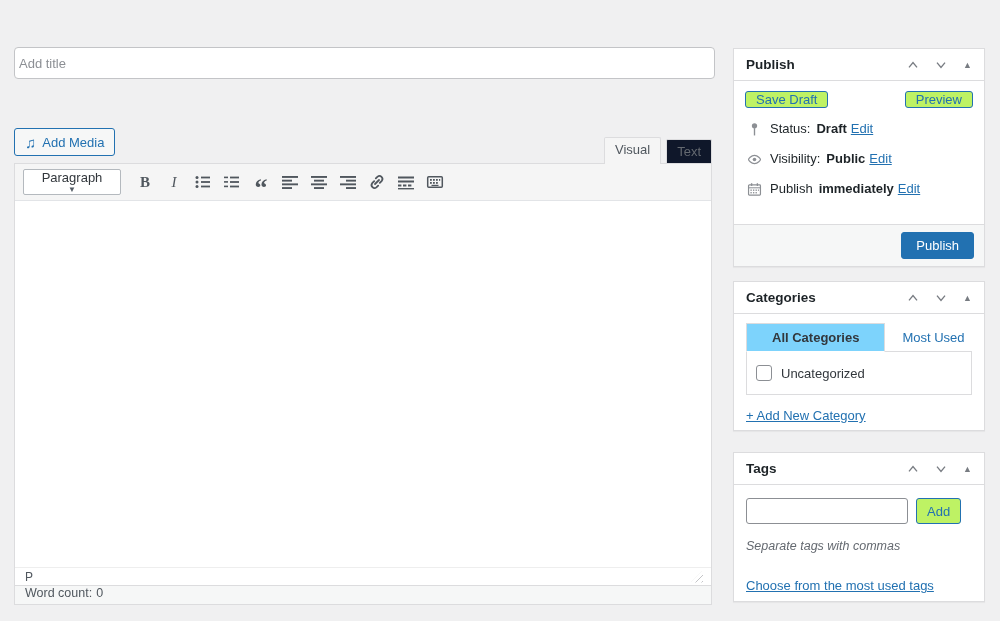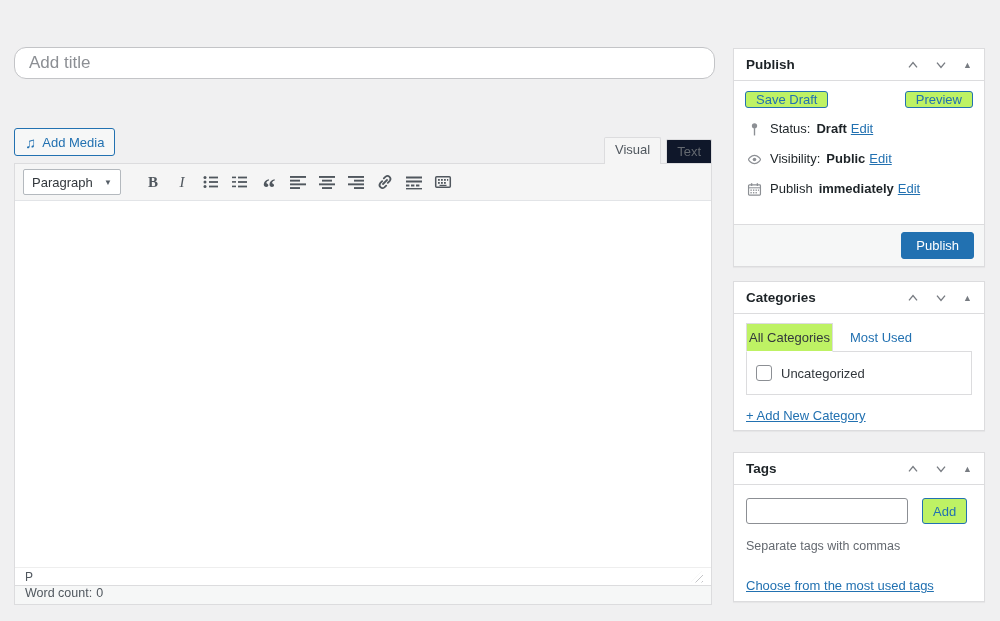--- a/index.html
+++ b/index.html
@@ -12,22 +12,22 @@
   }
   .page { position:relative; width:1000px; height:621px; }
 
   
   .page-title {
     position:absolute; left:15px; top:8px;
     font-size:23px; font-weight:400; color:#1d2327;
   }
   .title-input {
     position:absolute; left:14px; top:47px; width:701px; height:32px;
-    border:1px solid #c3c4c7; border-radius:12px; background:#fff;
-    padding:0 14px; font-size:17px; color:#1d2327;
+    border:1px solid #c3c4c7; border-radius:4px; background:#fff;
+    padding:0 4px; font-size:13px; color:#1d2327;
     font-family:"Liberation Sans", sans-serif; outline:none;
   }
   .title-input::placeholder { color:#8c8f94; opacity:1; }
 
   
   .editor-tools { position:absolute; left:14px; top:127px; width:698px; height:36px; }
   .add-media-btn {
     position:absolute; left:0; top:1px; height:28px;
     display:inline-flex; align-items:center; gap:6px;
     background:#f6f7f7; border:1px solid #2271b1; border-radius:3px;
@@ -51,21 +51,21 @@
     background:#fff; border:1px solid #dcdcde;
     display:flex; flex-direction:column; z-index:2;
   }
   .mce-toolbar {
     height:37px; background:#f5f5f5; border-bottom:1px solid #e2e4e7;
     display:flex; align-items:center; padding:0 8px; gap:3px; flex:none;
   }
   .para-select {
     width:98px; height:26px; background:#fff; border:1px solid #b4b9be; border-radius:2px;
     display:flex; align-items:center; justify-content:space-between;
-    font-size:13px; color:#32373c; padding:0 8px; margin-right:16px; cursor:pointer;
+    font-size:13px; color:#32373c; padding:0 8px; margin-right:8px; cursor:pointer;flex-direction:column;
   }
   .para-arrow { font-size:8px; color:#555d66; }
   .tb-btn {
     width:26px; height:26px; border:none; background:transparent; border-radius:2px;
     display:flex; align-items:center; justify-content:center; cursor:pointer; color:#50575e;
   }
   .tb-bold { font-weight:bold; font-size:15px; font-family:"Liberation Serif", serif; }
   .tb-italic { font-style:italic; font-size:15px; font-family:"Liberation Serif", serif; }
   .tb-quote { font-family:"Liberation Serif", serif; font-size:26px; font-weight:bold; line-height:10px; padding-top:12px; }
   .tb-btn svg { display:block; }
@@ -124,44 +124,44 @@
   .publish-footer {
     position:absolute; left:0; right:0; bottom:0; height:42px;
     background:#f6f7f7; border-top:1px solid #dcdcde;
     display:flex; align-items:center; justify-content:flex-end; padding:0 10px;
   }
 
   
   .panel-categories { top:281px; height:150px; }
   .category-tabs { display:flex; align-items:center; margin:9px 12px 0; position:relative; z-index:2; }
   .cat-tab {
-    font-size:13px; color:#32373c; background:#bef264;
+    font-size:13px; color:#32373c; background:#7dd3fc;
     border:1px solid #dcdcde; border-bottom:1px solid #fff;
-    padding:6px 2px; margin-bottom:-1px; cursor:pointer;
+    padding:6px 25px; margin-bottom:-1px; cursor:pointer;font-weight:bold;
   }
   .cat-tab-link { margin-left:17px; }
   .cat-list-box {
     margin:0 12px; border:1px solid #dcdcde; height:44px;
     display:flex; align-items:center; padding:0 9px;
   }
   .checkbox {
     width:16px; height:16px; border:1px solid #8c8f94; border-radius:3px;
     background:#fff; cursor:pointer; flex:none;
   }
   .cat-label { font-size:13px; color:#32373c; margin-left:9px; }
   .add-cat-link { display:inline-block; margin:13px 0 0 12px; }
 
   
   .panel-tags { top:452px; height:150px; }
-  .tag-row { display:flex; gap:14px; margin:13px 12px 0; }
+  .tag-row { display:flex; gap:8px; margin:13px 12px 0; }
   .tag-input {
     width:162px; height:26px; border:1px solid #8c8f94; border-radius:3px;
     padding:0 7px; font-size:13px; font-family:"Liberation Sans", sans-serif; outline:none;
   }
-  .tag-help { margin:15px 12px 0; font-size:12.5px; color:#646970; }
+  .tag-help { margin:15px 12px 0; font-size:12.5px; color:#646970;font-style:italic; }
   .choose-link { display:inline-block; margin:25px 0 0 12px; }
 </style>
 </head>
 <body>
 
 <div class="page">
 
 
   <input class="title-input" type="text" placeholder="Add title" style="">
 

